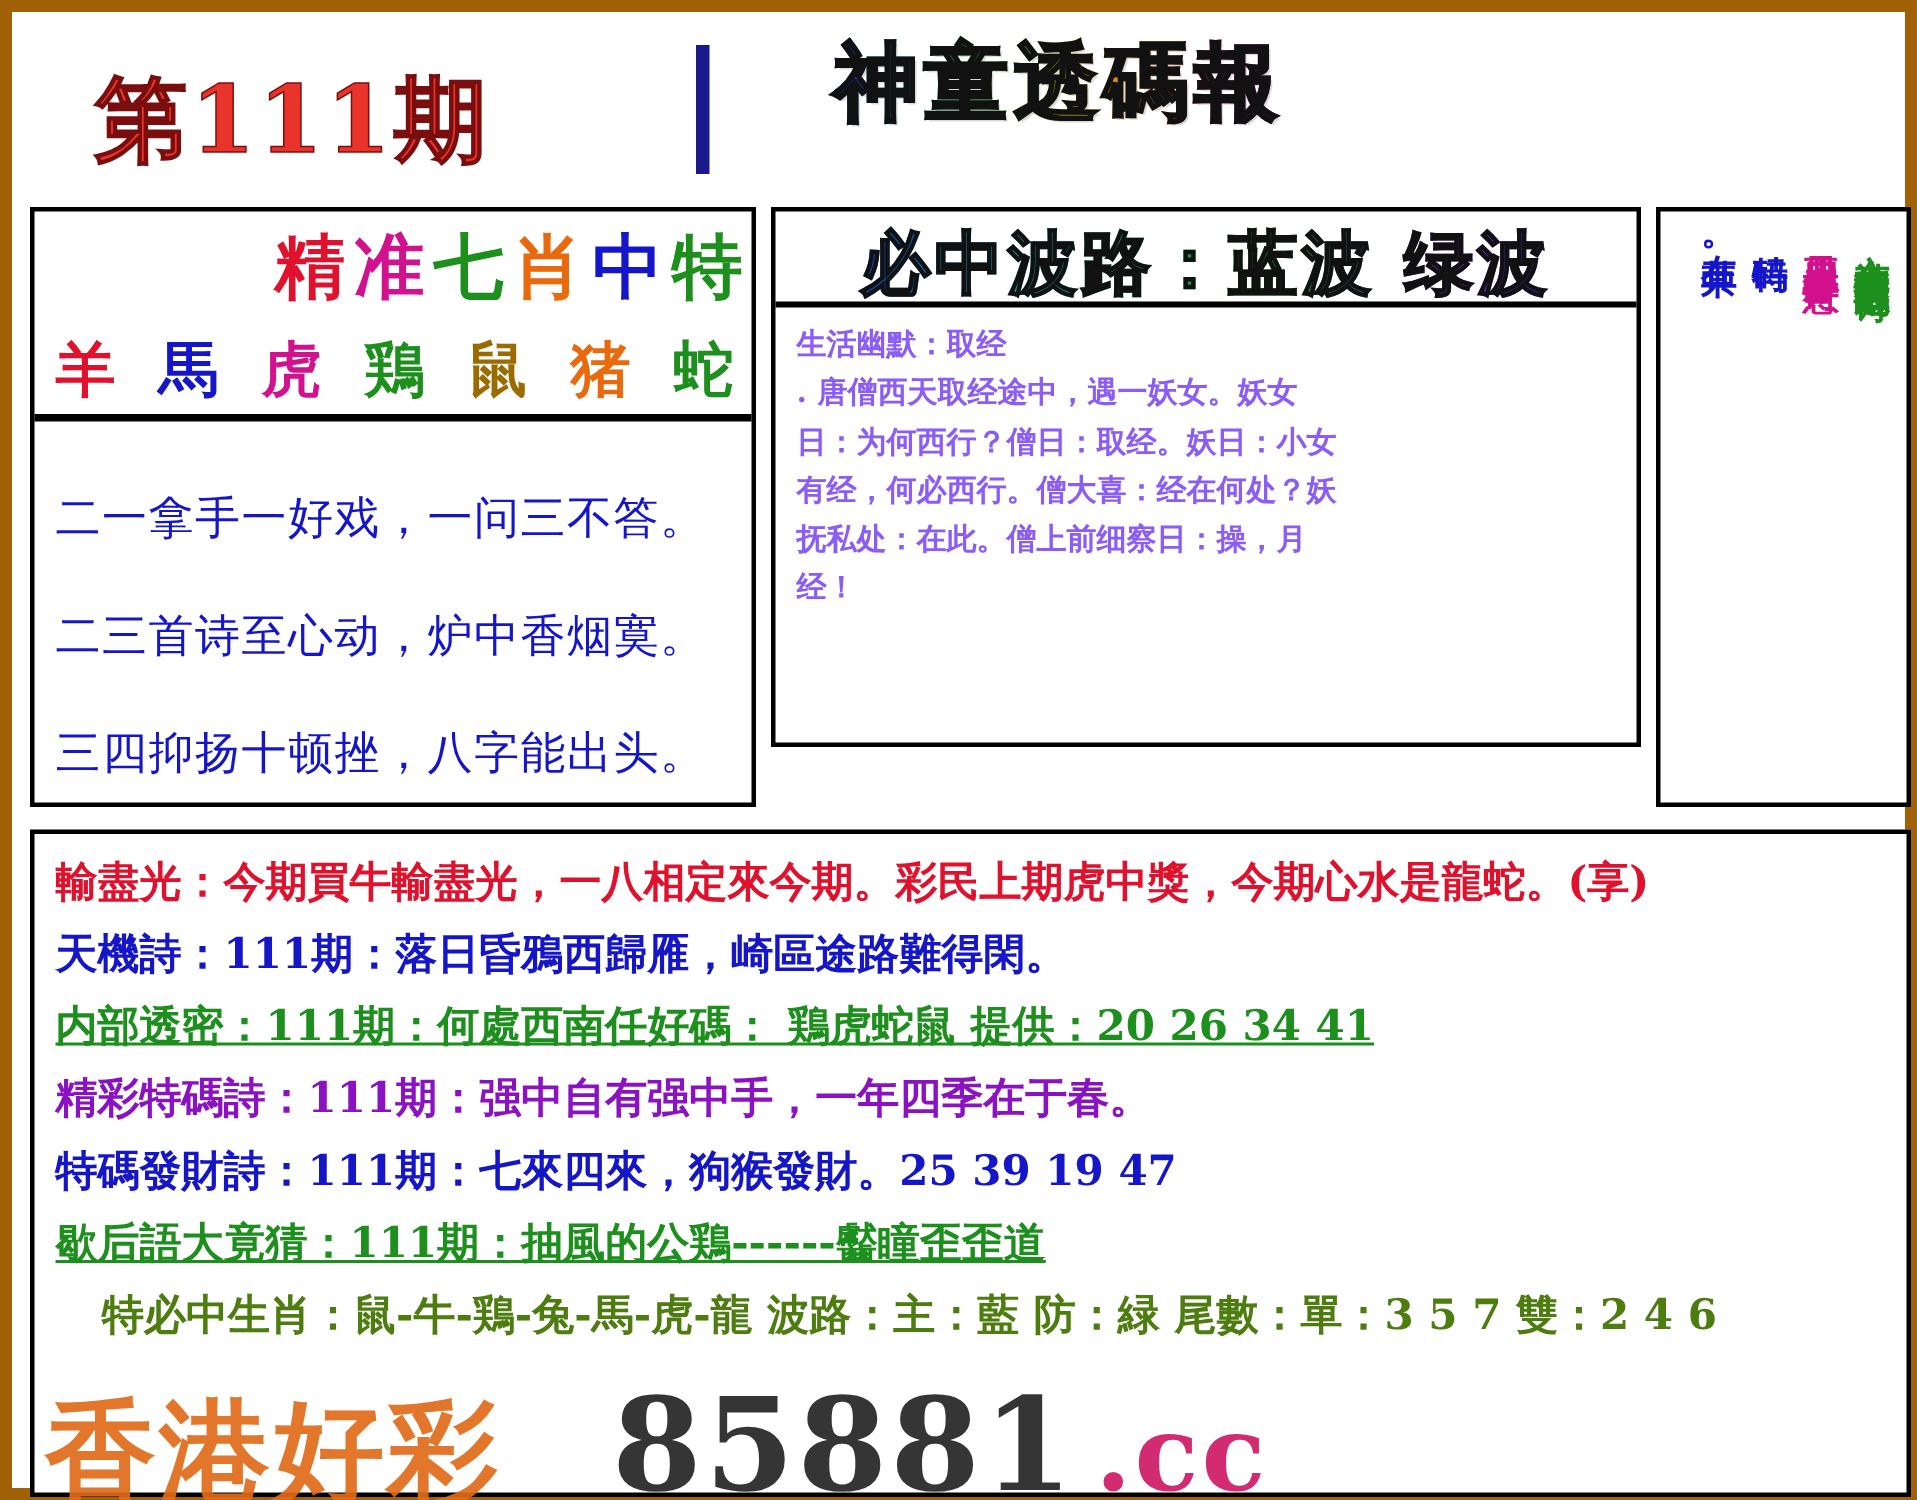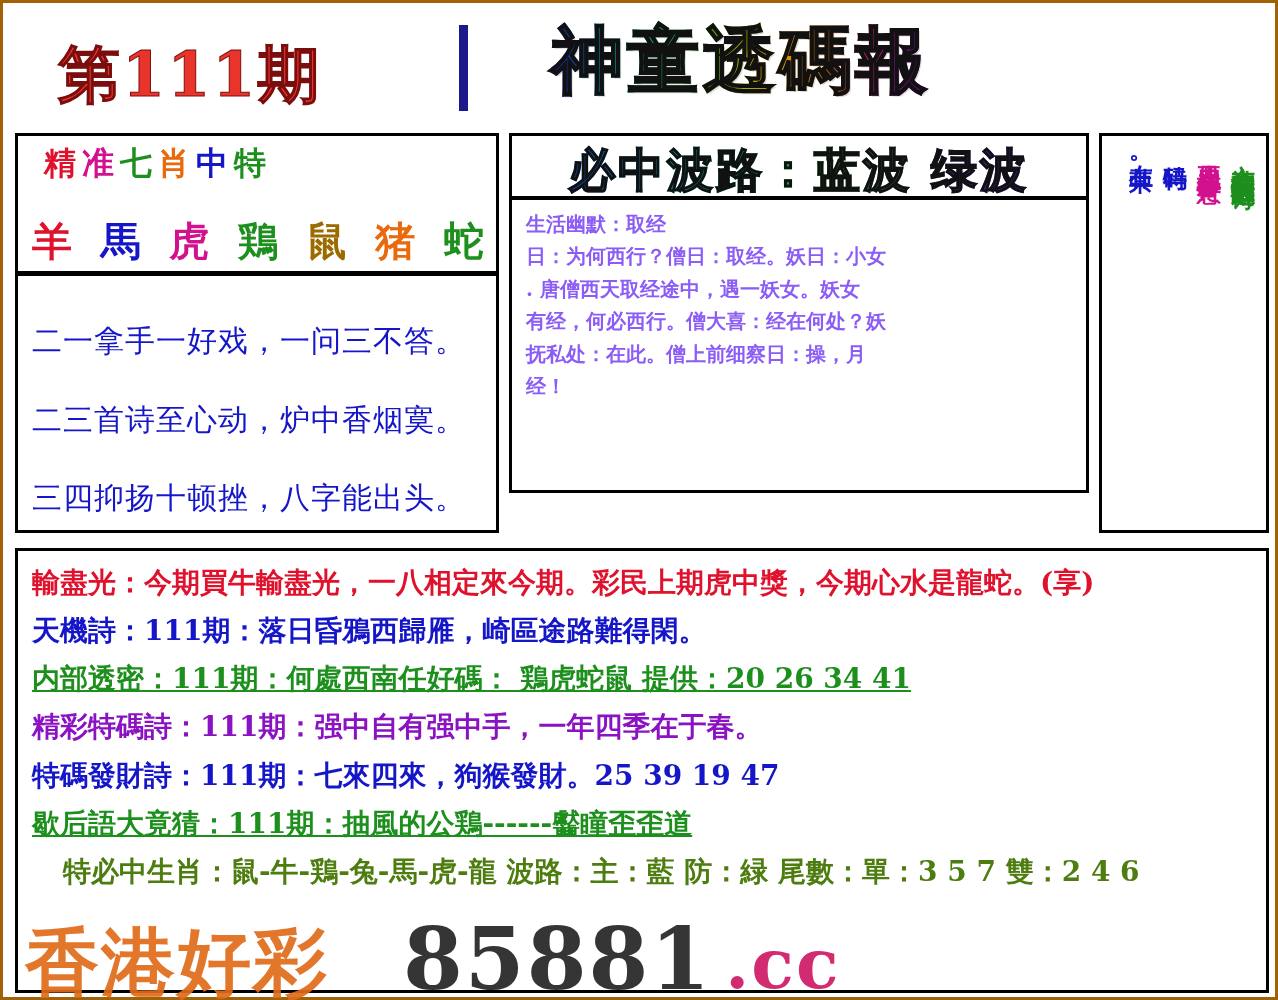--- a/index.html
+++ b/index.html
@@ -5,21 +5,21 @@
   html,body{margin:0;padding:0;}
   body{
     width:1278px;height:1000px;
     background:#ffffff;
     font-family:"DejaVu Sans","Liberation Sans",sans-serif;
     overflow:hidden;
     position:relative;
   }
   .page{
     position:absolute;inset:0;
-    border:3px solid #a16207;
+    border:8px solid #a16207;
     box-sizing:border-box;
   }
 
   
   .header{
     position:absolute;left:0;top:0;width:1278px;height:128px;
   }
   .issue{
     position:absolute;left:55px;top:30px;
     font-size:62px;font-weight:bold;
@@ -27,21 +27,21 @@
     color:#e8342a;
     letter-spacing:2px;
     -webkit-text-stroke:1px #7a0d0d;
   }
   .divider-bar{
     position:absolute;left:456px;top:22px;width:9px;height:86px;
     background:#1a1a8c;
   }
   .title{
     position:absolute;left:548px;top:10px;
-    font-size:72px;font-weight:bold;
+    font-size:56px;font-weight:bold;
     font-family:"DejaVu Serif","Liberation Serif",serif;
     letter-spacing:4px;
     background:linear-gradient(90deg,#1b1bd6 0%,#00b7b7 18%,#19c217 36%,#ffd400 55%,#ff7b00 72%,#e0119a 86%,#7a00d4 100%);
     -webkit-background-clip:text;background-clip:text;color:transparent;
     -webkit-text-stroke:2px #111;
     text-shadow:2px 2px 0 rgba(0,0,0,.15);
   }
 
   
   .top-row{
@@ -49,25 +49,24 @@
   }
   .box{
     position:absolute;background:#fff;border:3px solid #000;box-sizing:border-box;
   }
   .box-left{left:0;top:0;width:484px;height:400px;}
   .box-mid{left:494px;top:0;width:580px;height:360px;}
   .box-right{left:1084px;top:0;width:170px;height:400px;}
 
   .left-title{
     position:absolute;left:0;top:6px;width:100%;
-    text-align:left;
-    font-size:32px;font-weight:bold;
+    text-align:right;
+    font-size:47px;font-weight:bold;
     font-family:"DejaVu Serif","Liberation Serif",serif;
     letter-spacing:6px;
-    padding-left:26px;
   }
   .left-title span:nth-child(1){color:#e0112c;}
   .left-title span:nth-child(2){color:#d2118e;}
   .left-title span:nth-child(3){color:#1d8f1d;}
   .left-title span:nth-child(4){color:#e86a0c;}
   .left-title span:nth-child(5){color:#1616c9;}
   .left-title span:nth-child(6){color:#1d8f1d;}
   .left-title span:nth-child(7){color:#e0112c;}
 
   .zodiac{
@@ -199,22 +198,22 @@
         <div>三四抑扬十顿挫，八字能出头。</div>
         <div>六过平山堂下中，犹如龙翻身。</div>
       </div>
     </div>
 
     <div class="box box-mid">
       <div class="mid-title">必中波路：蓝波 绿波</div>
       <div class="mid-rule"></div>
       <div class="mid-body">
         <div>生活幽默：取经</div>
+        <div>. 唐僧西天取经途中，遇一妖女。妖女</div>
         <div>日：为何西行？僧日：取经。妖日：小女</div>
-        <div>. 唐僧西天取经途中，遇一妖女。妖女</div>
         <div>有经，何必西行。僧大喜：经在何处？妖</div>
         <div>抚私处：在此。僧上前细察日：操，月</div>
         <div>经！</div>
       </div>
     </div>
 
     <div class="box box-right">
       <div class="vcols">
         <div class="vcol c3">六合神童特别奉献透码诗</div>
         <div class="vcol c2">只要用心解开诗意，</div>

